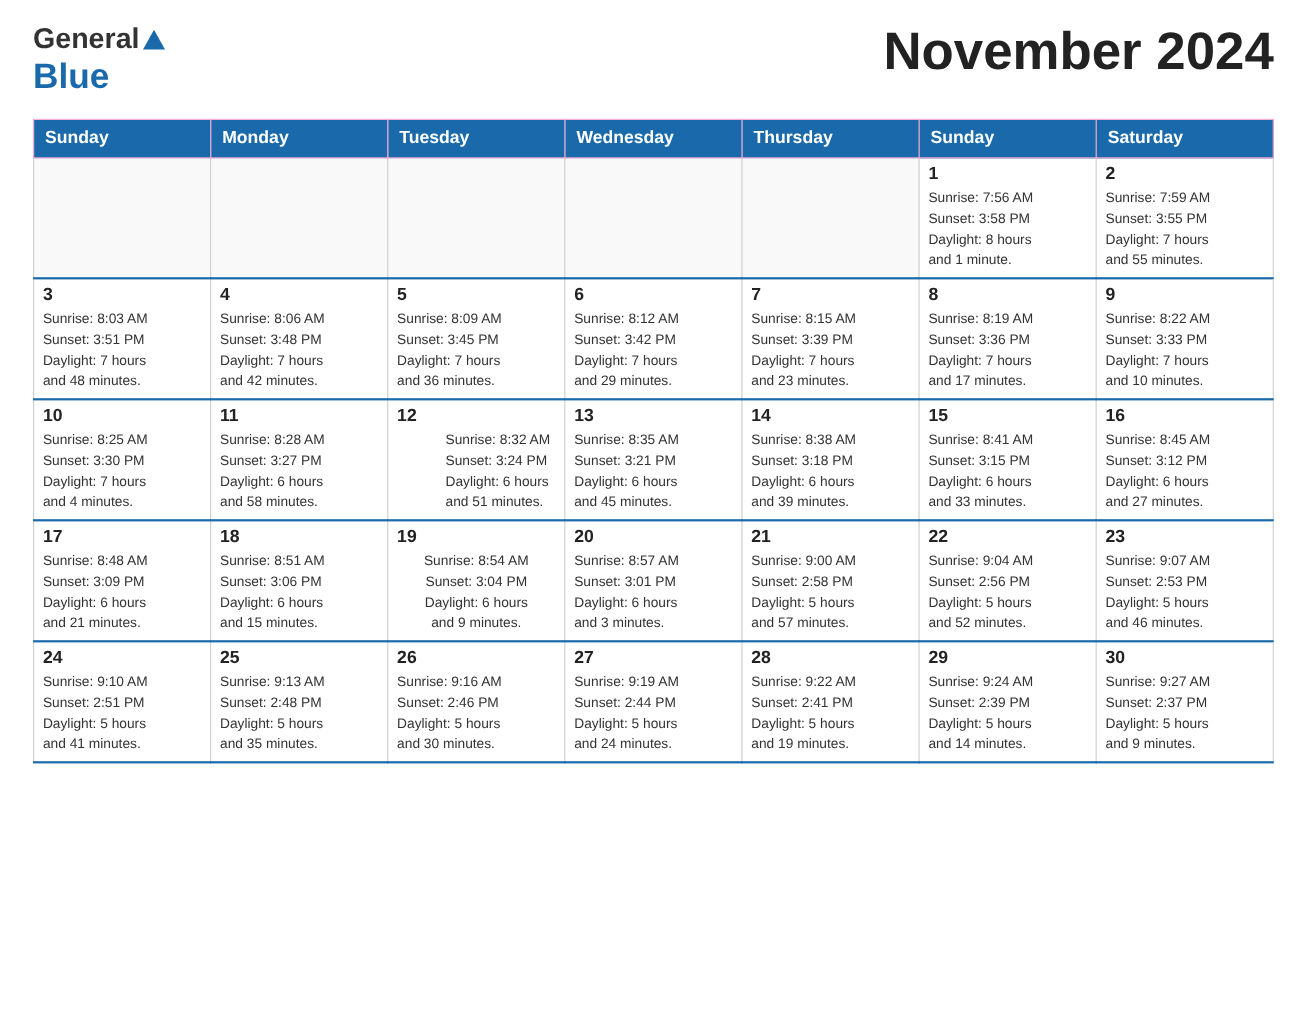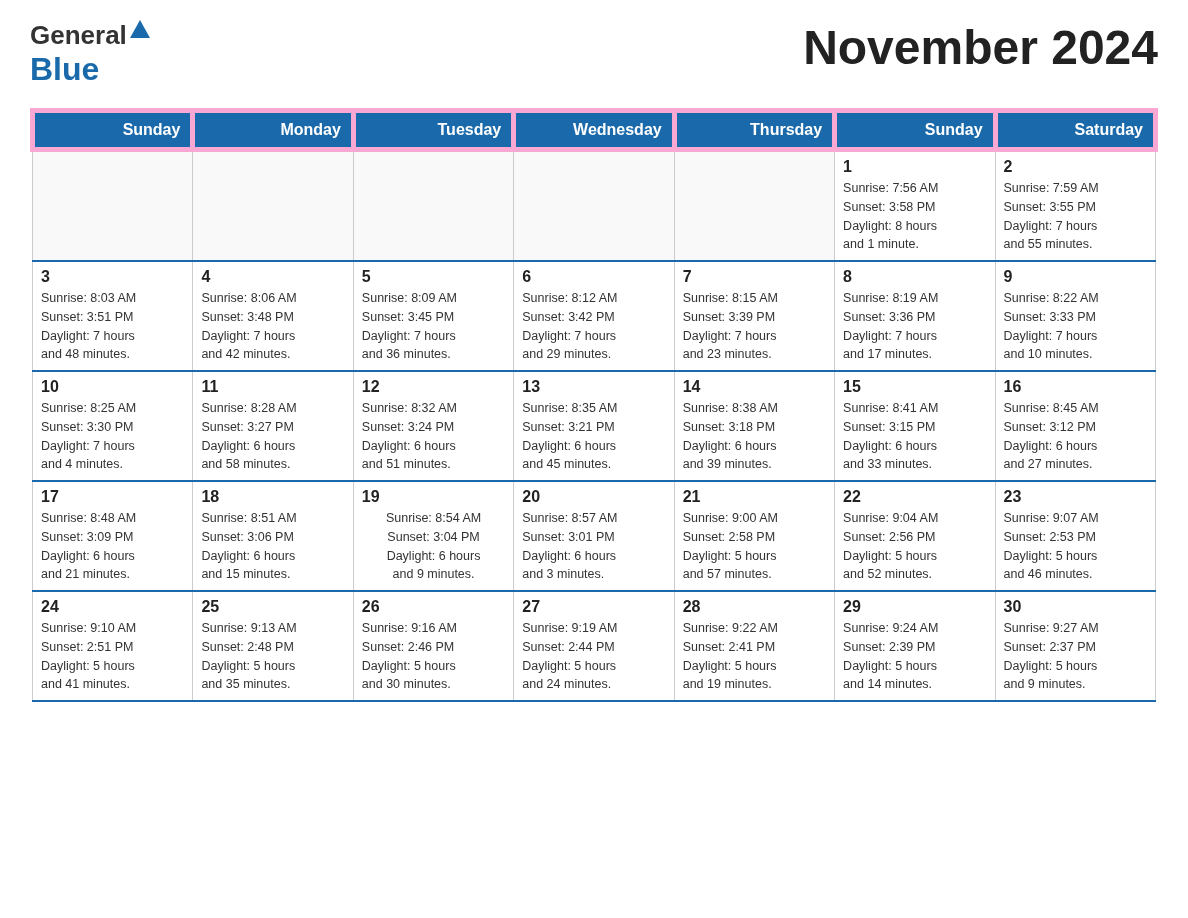--- a/index.html
+++ b/index.html
@@ -49,22 +49,22 @@
     .calendar {
       width: 100%;
       border-collapse: collapse;
     }
     .calendar thead tr th {
       background-color: #1a6aab;
       color: #fff;
       font-size: 16px;
       font-weight: bold;
       padding: 8px 10px;
-      text-align: right;
-      border: 5px solid #f9a8d4;
+      text-align: left;
+      border: 1px solid #f9a8d4;
     }
     .calendar tbody tr td {
       vertical-align: top;
       border: 1px solid #ccc;
       padding: 6px 8px;
       width: 14.28%;
       min-height: 110px;
       font-size: 13px;
       color: #333;
     }
@@ -85,21 +85,21 @@
     }
     .empty-cell {
       background: #f9f9f9;
     }
   </style>
 </head>
 <body>
 
 <div class="header">
   <div class="logo">
-    <div style="display:flex; ">
+    <div style="display:flex; align-items:center;">
       <span class="logo-general">General</span>
       <div style="width:0;height:0;border-left:10px solid transparent;border-right:10px solid transparent;border-bottom:18px solid #1a6aab;margin-left:3px;"></div>
     </div>
     <span class="logo-blue">Blue</span>
   </div>
   <div class="title-area">
     <div class="month-title">November 2024</div>
   </div>
 </div>
 
@@ -198,21 +198,21 @@
         </td>
         <td>
           <span class="day-number">11</span>
           <div class="day-info" style="white-space: pre-line;">Sunrise: 8:28 AM
 Sunset: 3:27 PM
 Daylight: 6 hours
 and 58 minutes.</div>
         </td>
         <td>
           <span class="day-number">12</span>
-          <div class="day-info" style="white-space: pre-line;">Sunrise: 8:32 AM
+          <div class="day-info" style="white-space: pre-line; margin-left: 44px;">Sunrise: 8:32 AM
 Sunset: 3:24 PM
 Daylight: 6 hours
 and 51 minutes.</div>
         </td>
         <td>
           <span class="day-number">13</span>
           <div class="day-info" style="white-space: pre-line;">Sunrise: 8:35 AM
 Sunset: 3:21 PM
 Daylight: 6 hours
 and 45 minutes.</div>

